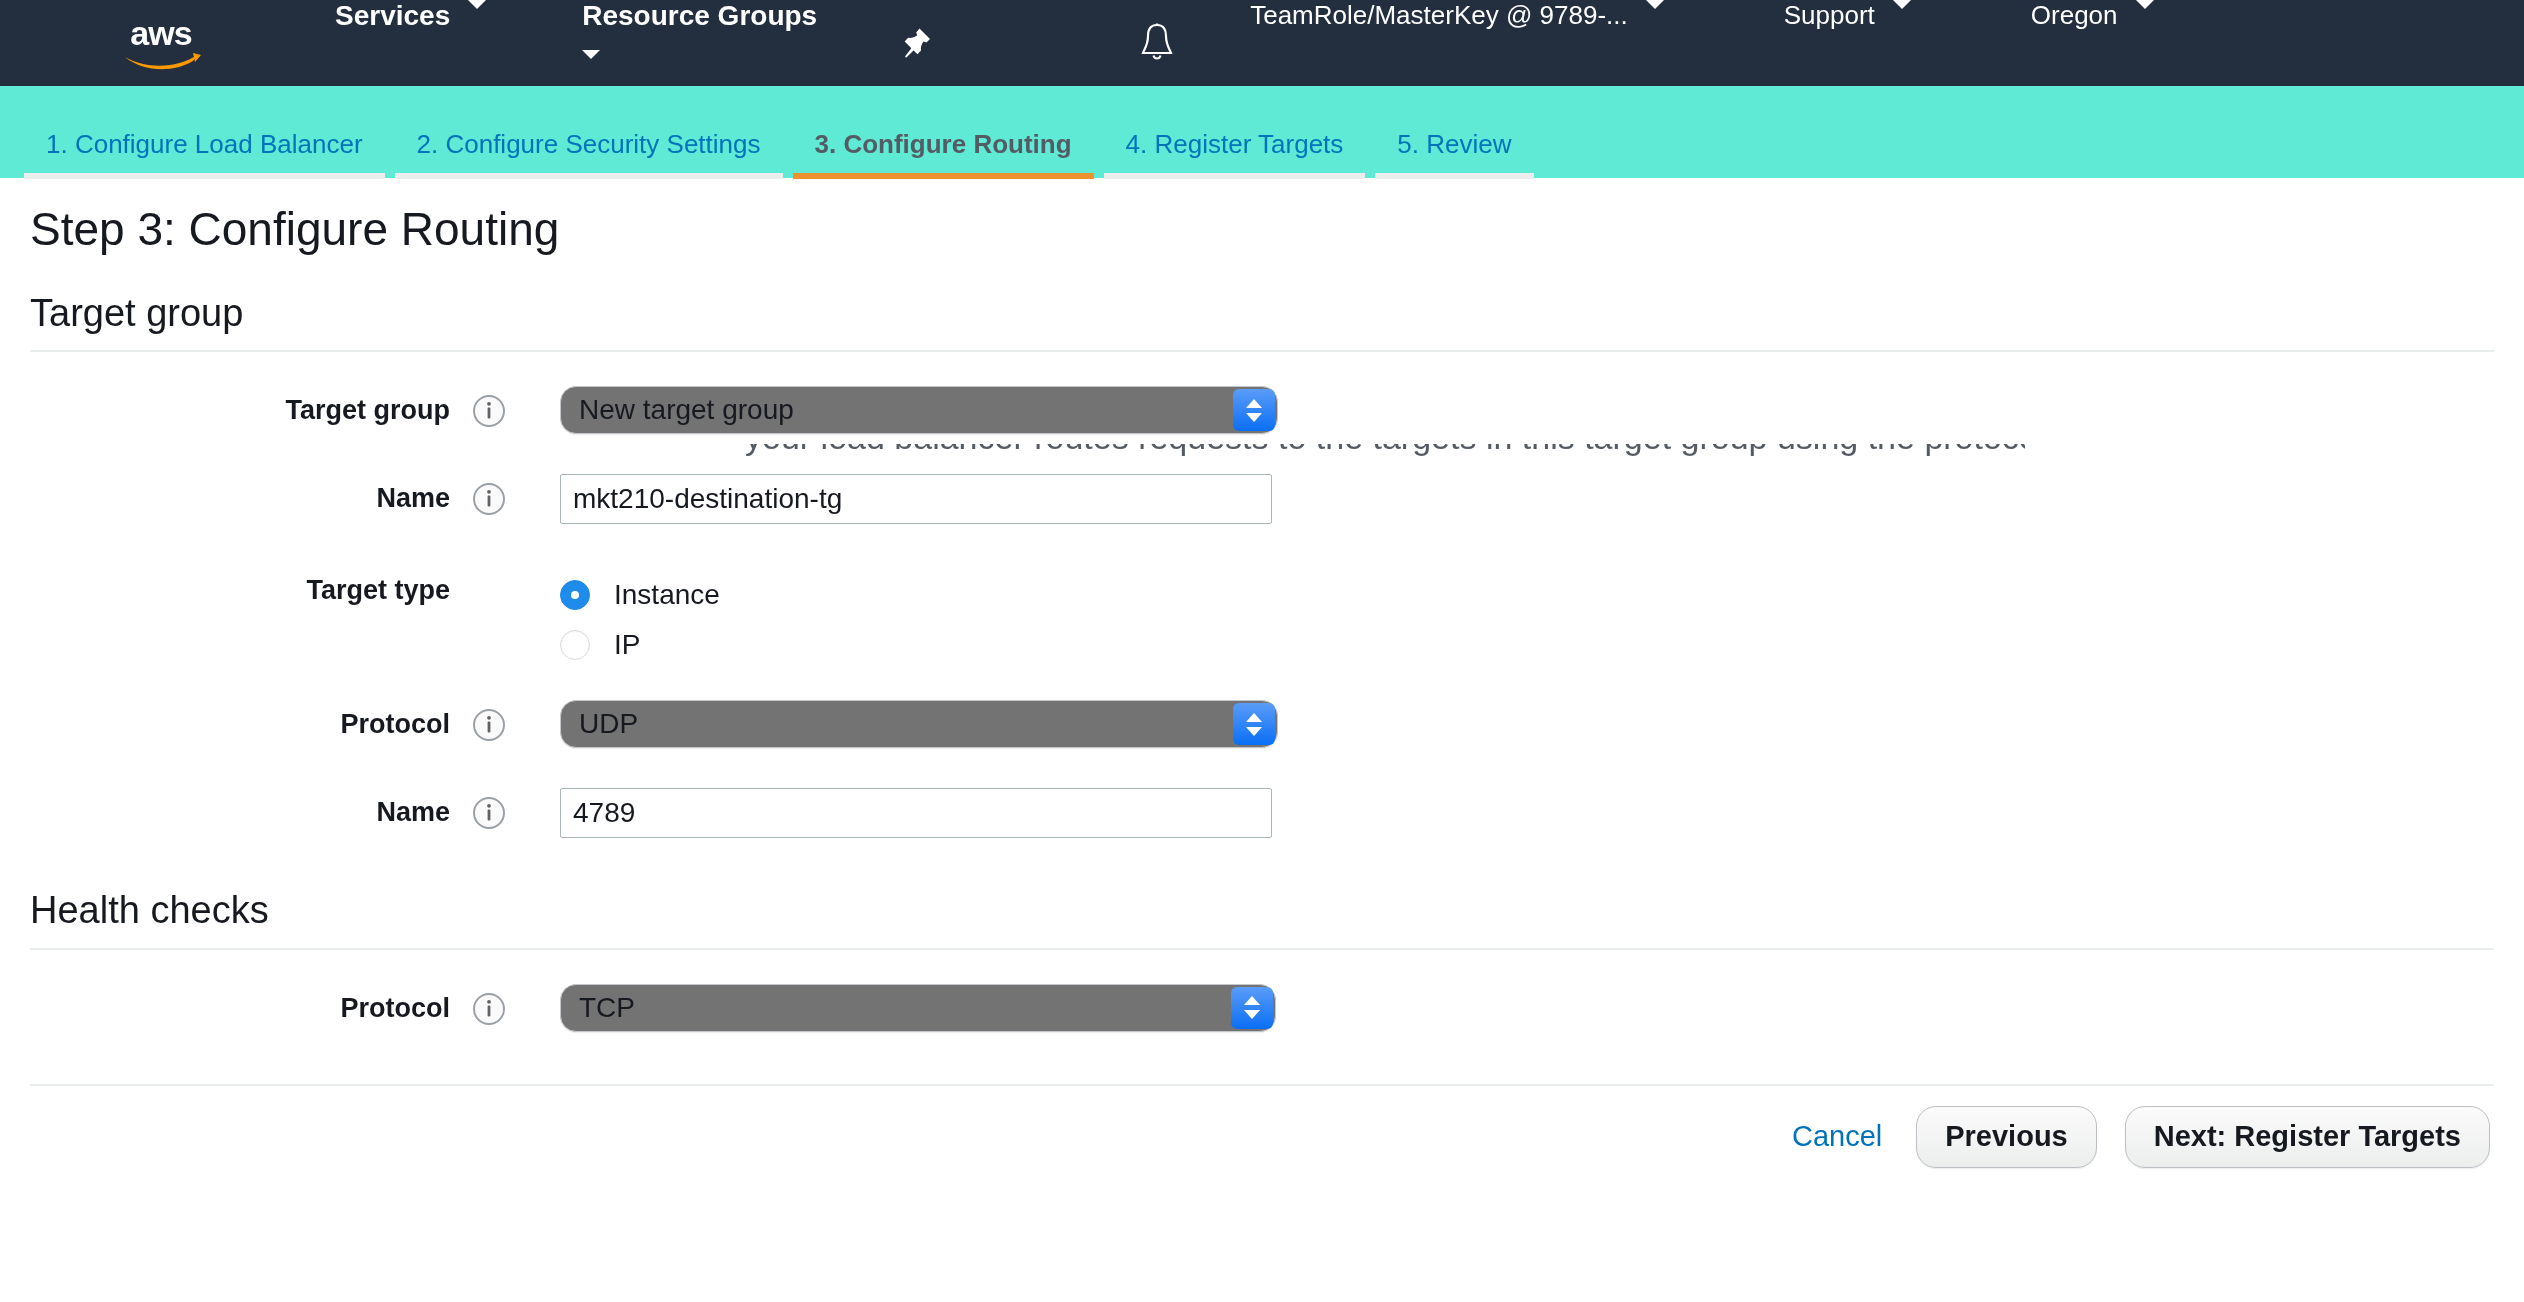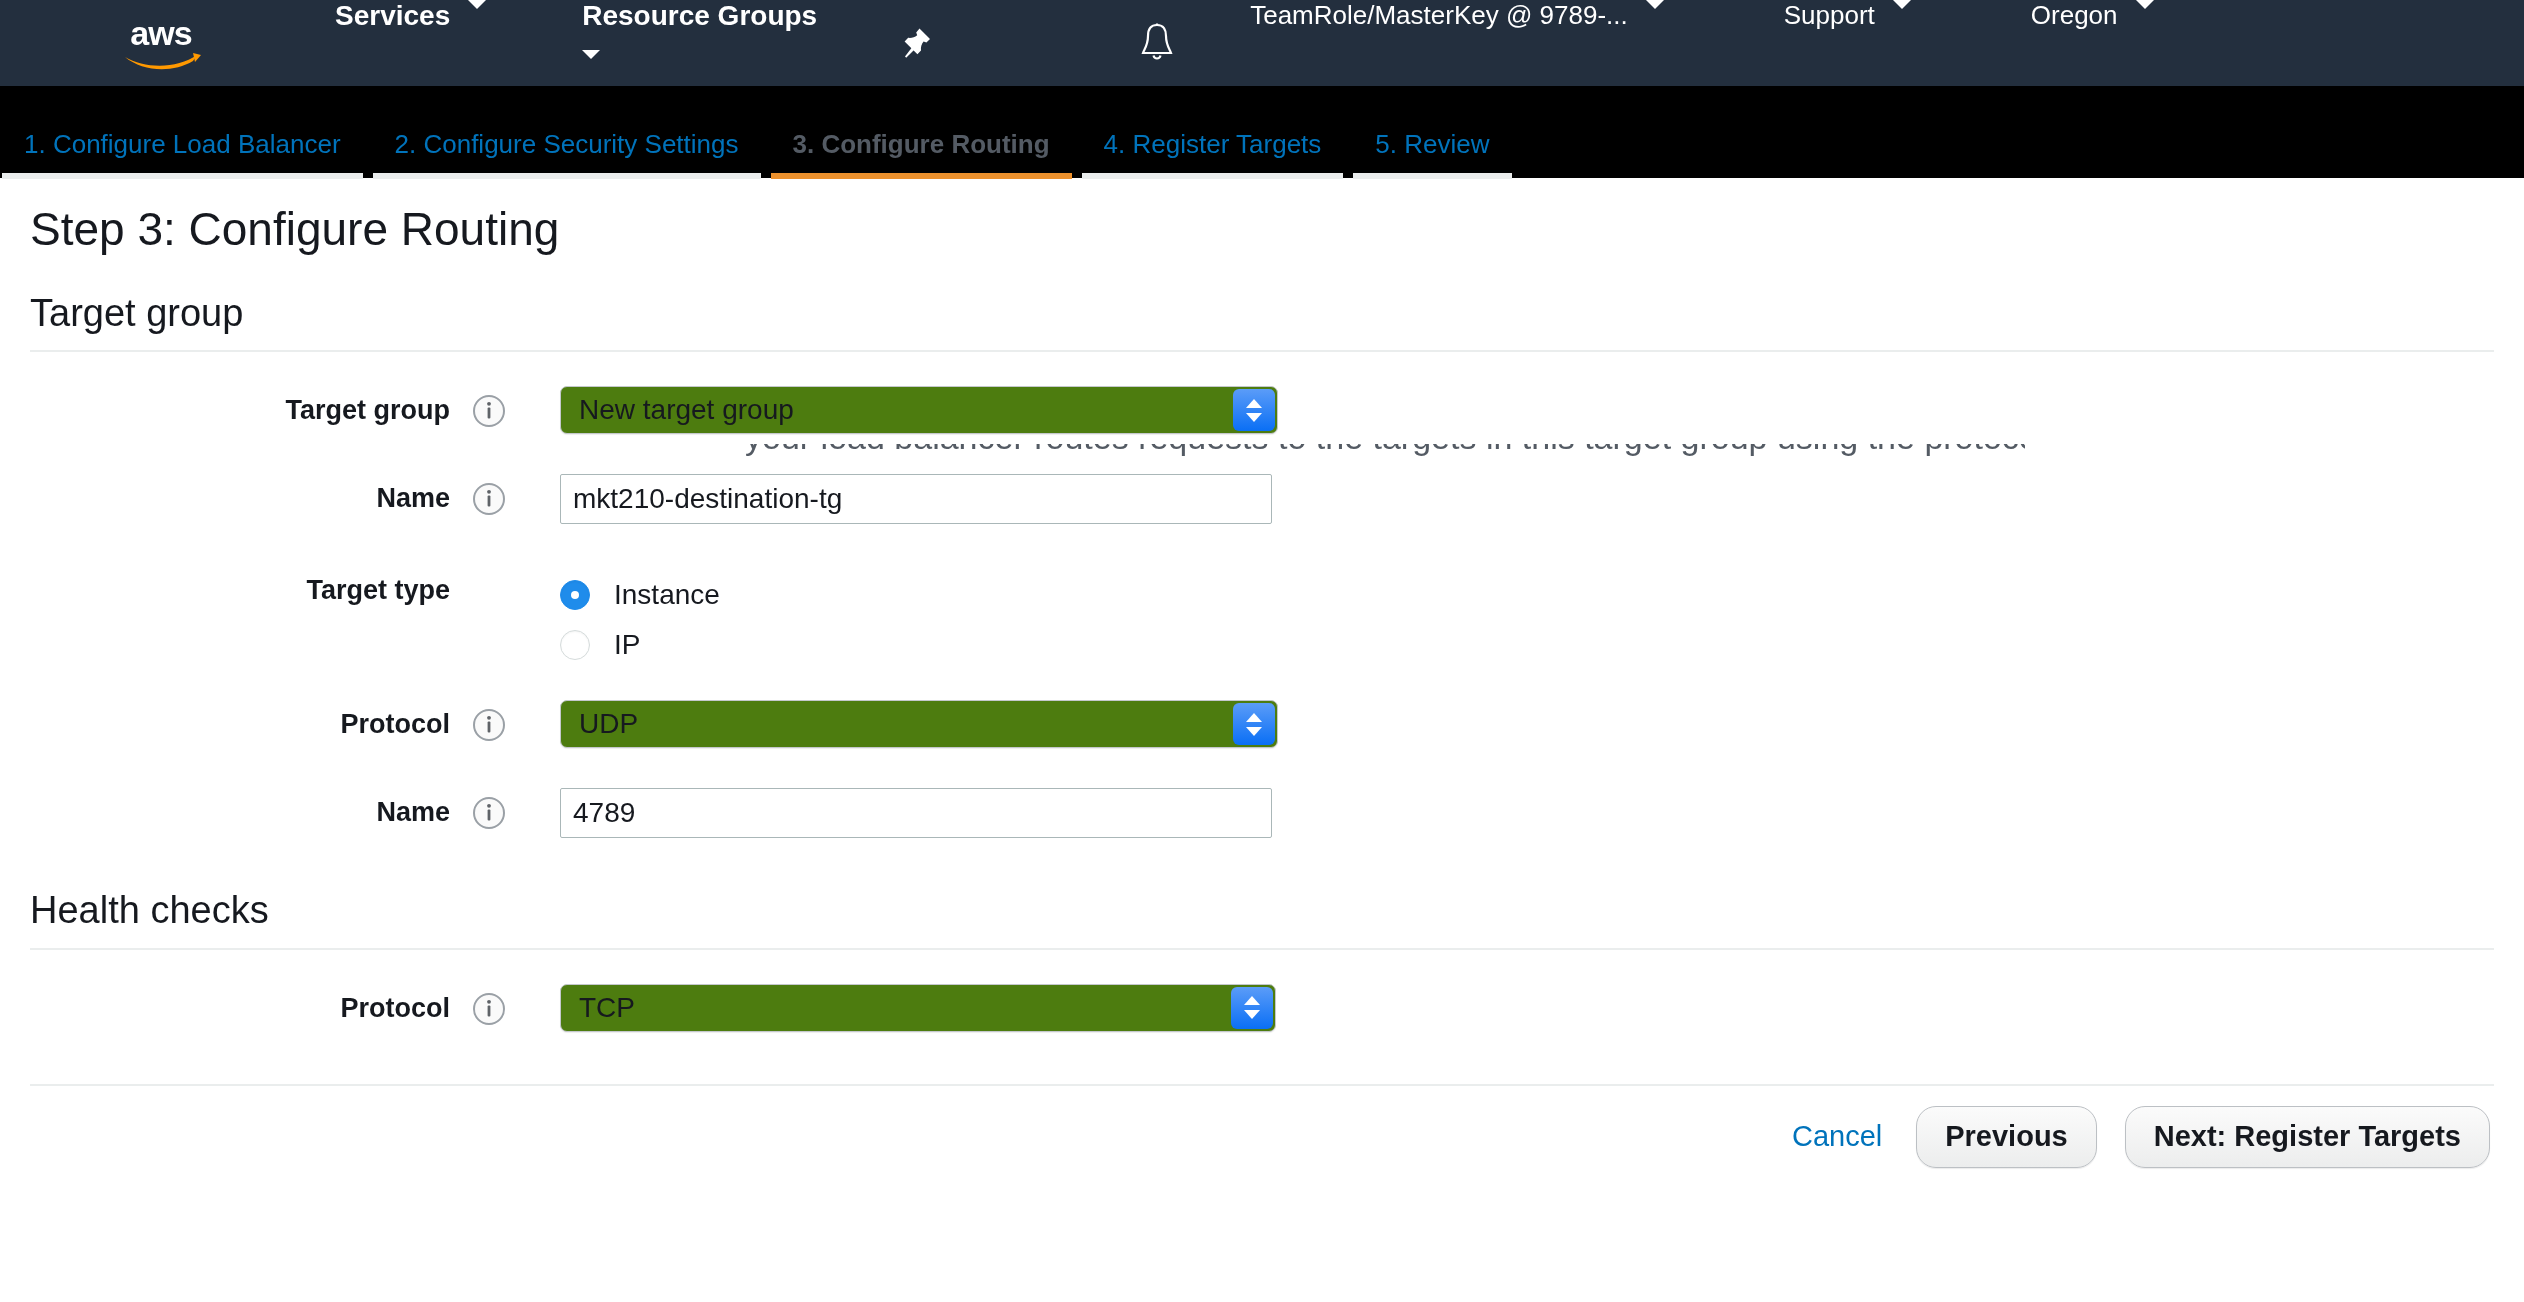--- a/index.html
+++ b/index.html
@@ -58,23 +58,23 @@
     width: 46px; height: 50px;
     display: flex; align-items: center; justify-content: center;
     cursor: pointer;
   }
   .nav-right { display: flex; align-items: center; margin-left: 44px; gap: 44px; }
 
   
   .tabs {
     display: flex;
     align-items: flex-end;
-    padding-left: 2px;
+    padding-left: 24px;
     height: 92px;
-    background: #000000;
+    background: #5eead4;
     text-align: center;
   }
   .tab {
     padding: 0 22px 16px 22px;
     font-size: 26px;
     color: #0073bb;
     cursor: pointer;
     border-bottom: 6px solid #eaeded;
     white-space: nowrap;
     line-height: 1;
@@ -161,23 +161,23 @@
     flex: 0 0 34px;
     cursor: pointer;
   }
   .ctrl { margin-left: 54px; }
 
   
   .sel {
     position: relative;
     width: 718px;
     height: 48px;
-    background: #4d7c0f;
+    background: #737373;
     border: 1px solid #c4c8cc;
-    border-radius: 7px;
+    border-radius: 16px;
     box-shadow: 0 1px 1px rgba(0,0,0,0.07);
     display: flex;
     align-items: center;
     cursor: pointer;
   }
   .sel .val {
     padding-left: 18px;
     font-size: 28px;
     color: #16191f;
     line-height: 1;

